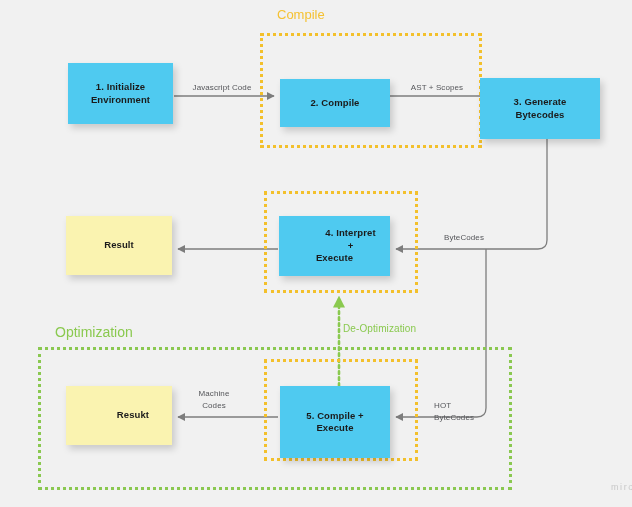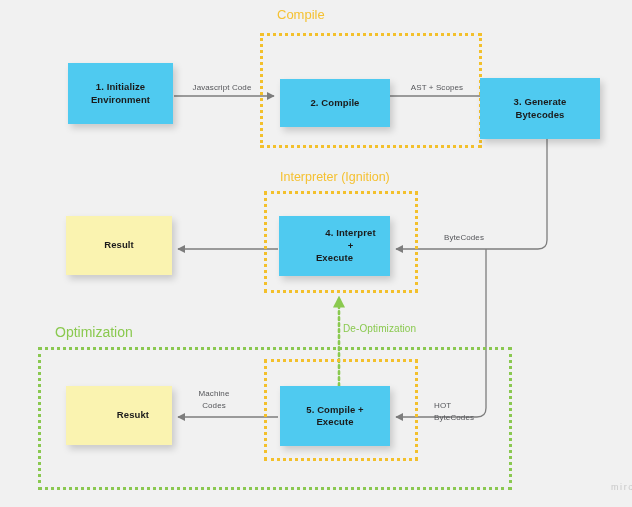--- a/index.html
+++ b/index.html
@@ -91,21 +91,20 @@
 
     <path d="M 278 417 L 178 417" fill="none" stroke="#7d7d7d" stroke-width="1.3" marker-end="url(#arrowGray)"></path>
 
     <path d="M 339 386 L 339 298" fill="none" stroke="#8ac94f" stroke-width="2.6" stroke-dasharray="2.6 3.4" stroke-linecap="round" marker-end="url(#arrowGreen)"></path>
   </svg>
 
   <div class="group-frame frame-orange" style="left:260px;top:33px;width:222px;height:115px;"></div>
   <div class="group-label label-orange" style="left:277px;top:7px;font-size:13px;">Compile</div>
 
   <div class="group-frame frame-orange" style="left:264px;top:191px;width:154px;height:102px;"></div>
-  <div class="group-label label-orange" style="left:280px;top:170px;font-size:12.5px;">Interpreter (Ignition)</div>
 
   <div class="group-frame frame-green" style="left:38px;top:347px;width:474px;height:143px;"></div>
   <div class="group-label label-green" style="left:55px;top:324px;font-size:14px;">Optimization</div>
 
   <div class="group-frame frame-orange" style="left:264px;top:359px;width:154px;height:102px;"></div>
 
   <div class="card card-blue" style="left:68px;top:63px;width:105px;height:61px;">
     <span>
       <span style="display: block;">1. Initialize</span>
       <span style="display: block;">Environment</span>
@@ -125,21 +124,21 @@
     </span>
   </div>
 
   <div class="card card-blue" style="left:279px;top:216px;width:111px;height:60px;">
     <span>
       <span style="display: block; margin-left: 32px;">4. Interpret +</span>
       <span style="display: block;">Execute</span>
     </span>
   </div>
 
-  <div class="card card-blue" style="left:280px;top:386px;width:110px;height:60px;">
+  <div class="card card-blue" style="left:280px;top:386px;width:110px;height:72px;">
     <span>
       <span style="display: block;">5. Compile +</span>
       <span style="display: block;">Execute</span>
     </span>
   </div>
 
   <div class="card card-yellow" style="left:66px;top:216px;width:106px;height:59px;">
     <span>
       <span style="display: block;">Result</span>
     </span>

